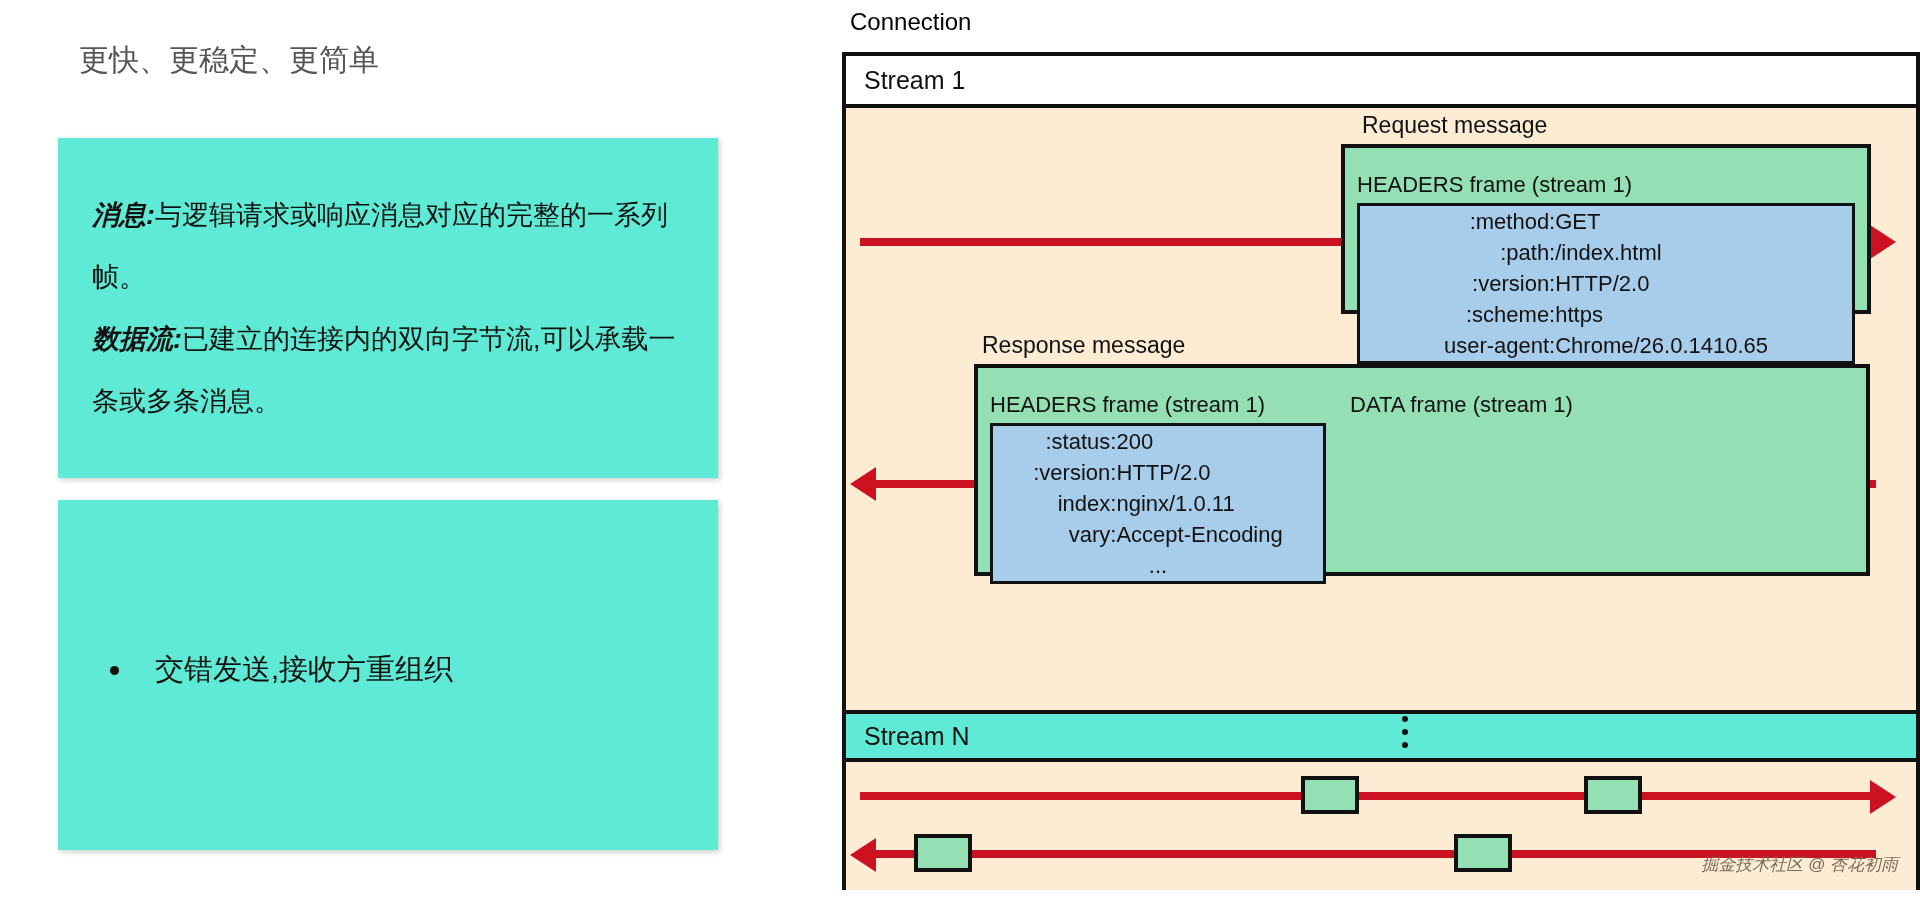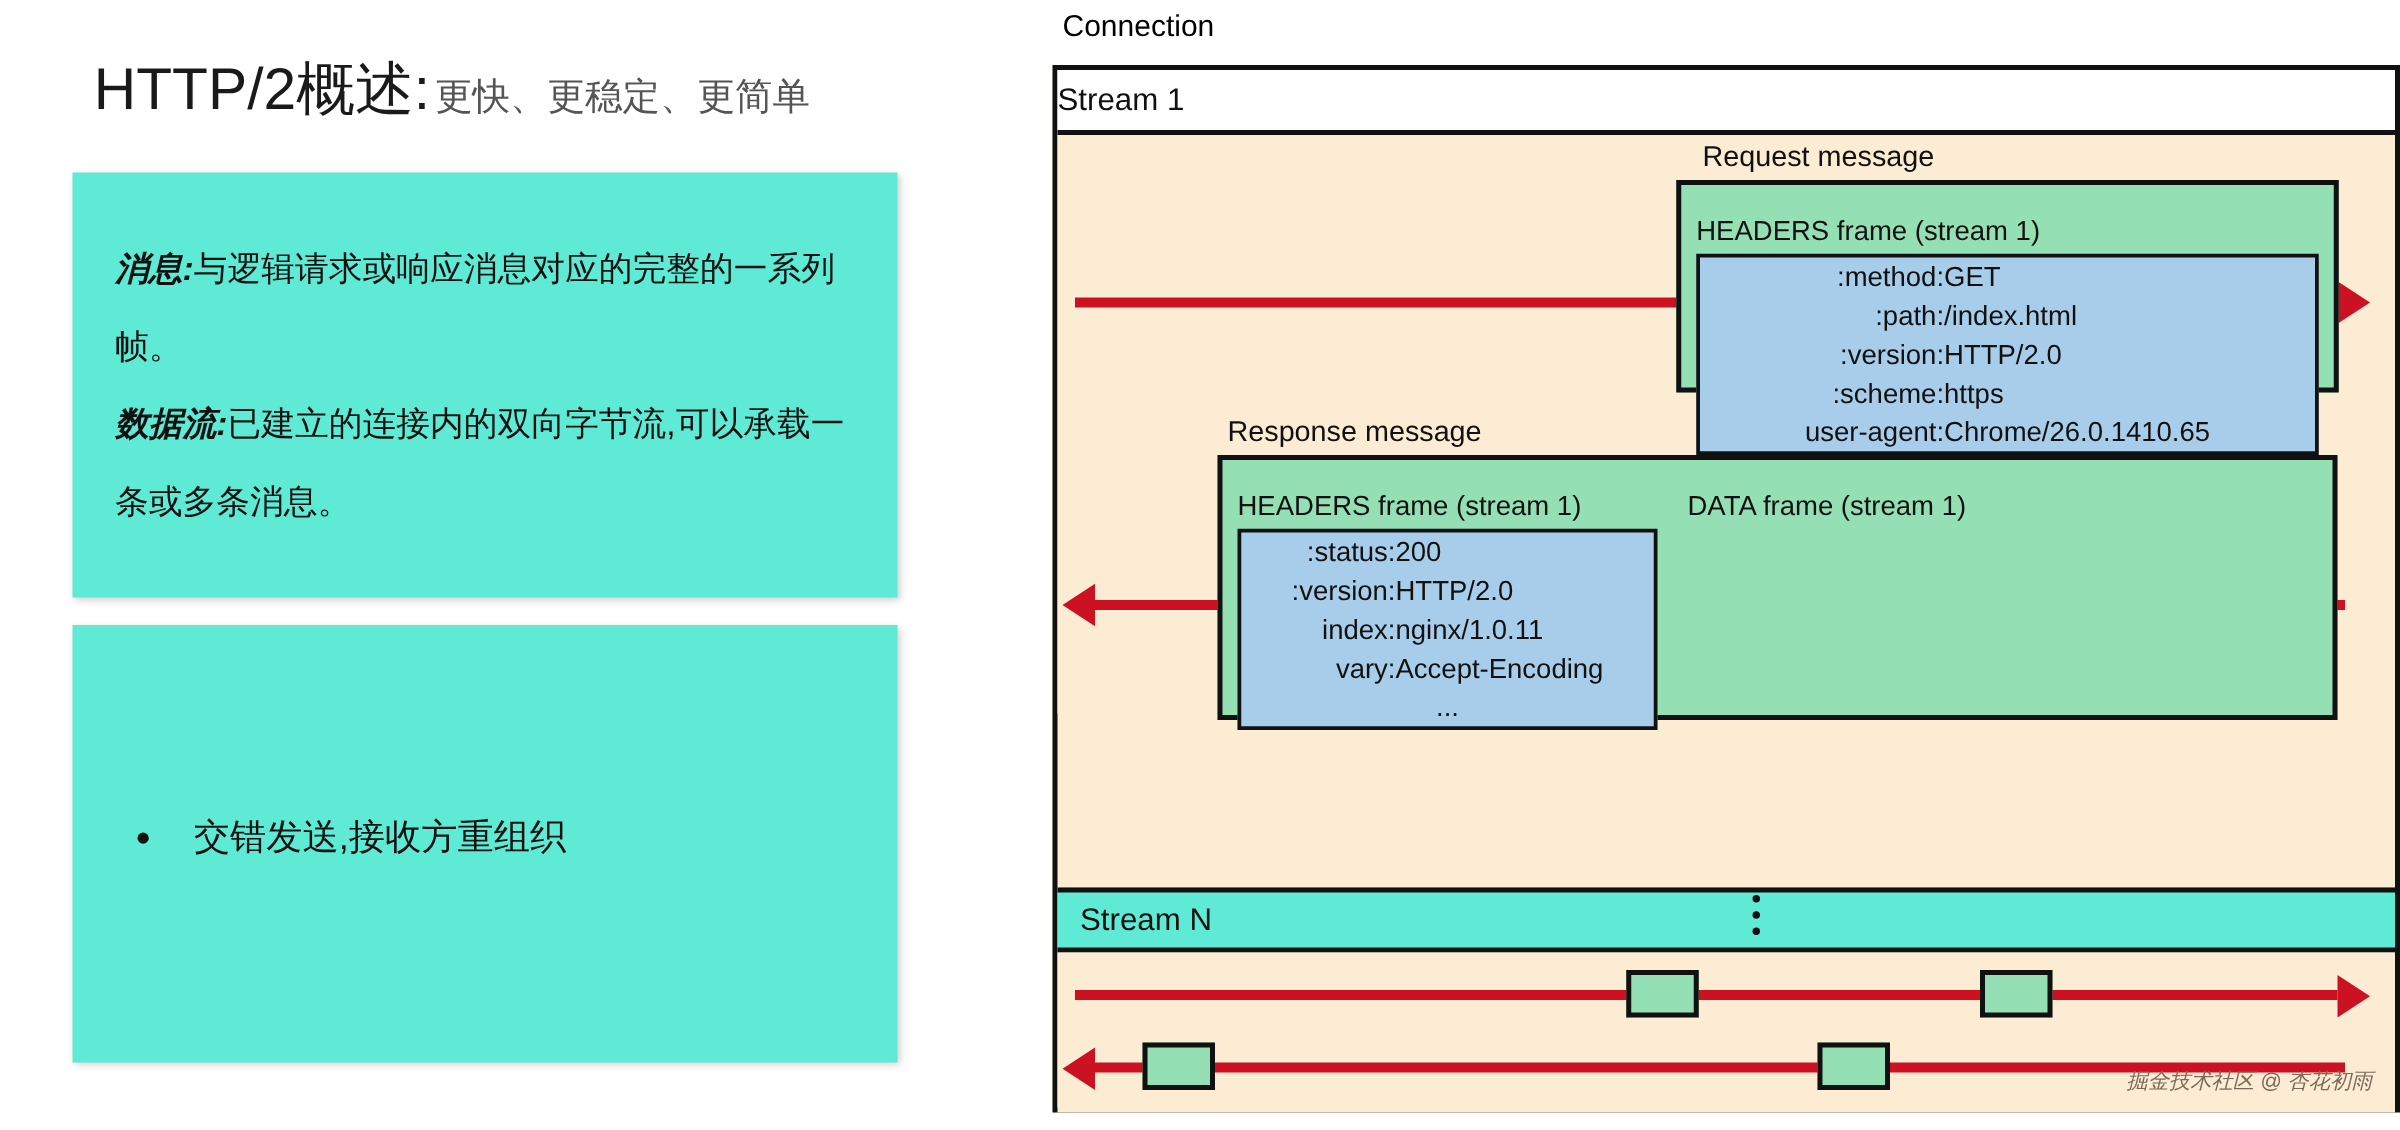--- a/index.html
+++ b/index.html
@@ -57,21 +57,21 @@
     position: absolute; left: 62px; top: 52px;
     width: 1078px; height: 838px;
     border: 4px solid #111;
     background: #fdecd4;
   }
 
   
   #stream1-header {
     position: absolute; left: 0; top: 0; width: 100%; height: 52px;
     background:#fff; border-bottom: 4px solid #111;
-    display:flex; align-items:center; 
+    display:flex; align-items:center; padding-left: 18px;
   }
   .stream-label { font-size: 25px; color:#111; }
 
   #stream1-body {
     position: absolute; left: 0; top: 52px; width: 100%; height: 463px;
     background:#fdecd4;
   }
 
   
   .arrow-line { position: absolute; height: 8px; background:#cc1122; }
@@ -133,21 +133,20 @@
   }
 </style>
 </head>
 <body>
 
 <div id="root">
 
   <div id="left-panel">
 
     <div id="title-row">
-      <span id="title-main">HTTP/2概述:</span>
       <span id="title-sub">更快、更稳定、更简单</span>
     </div>
 
     <div class="card" id="card-def">
       <div id="def-text">
         <span class="term">消息:</span><span>与逻辑请求或响应消息对应的完整的一系列帧。</span><br>
         <span class="term">数据流:</span><span>已建立的连接内的双向字节流,可以承载一条或多条消息。</span>
       </div>
     </div>
 

